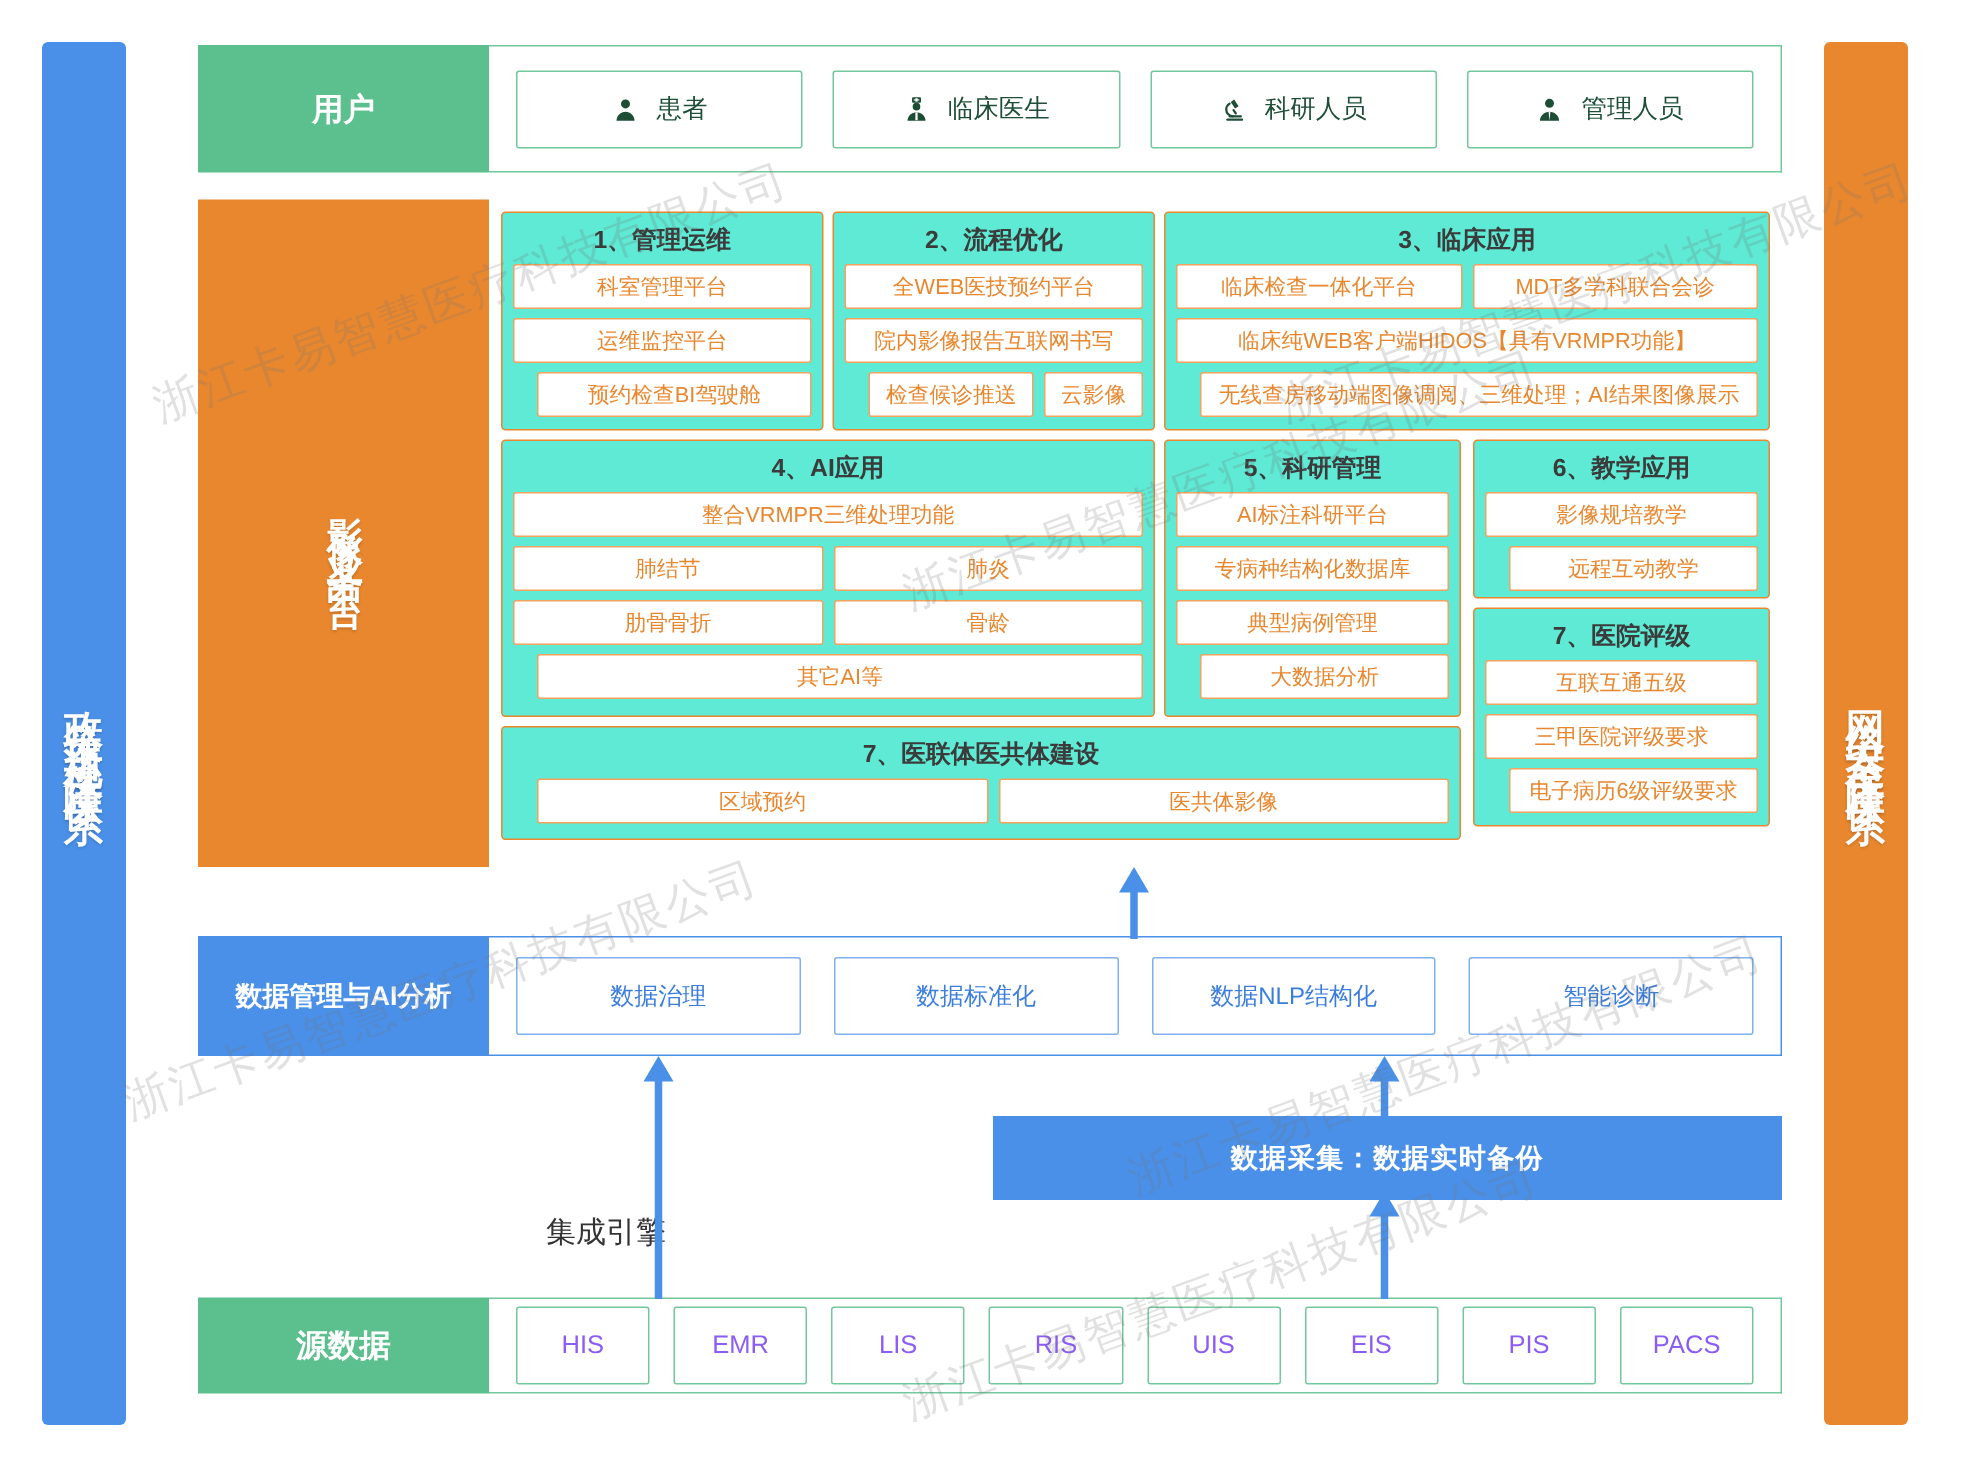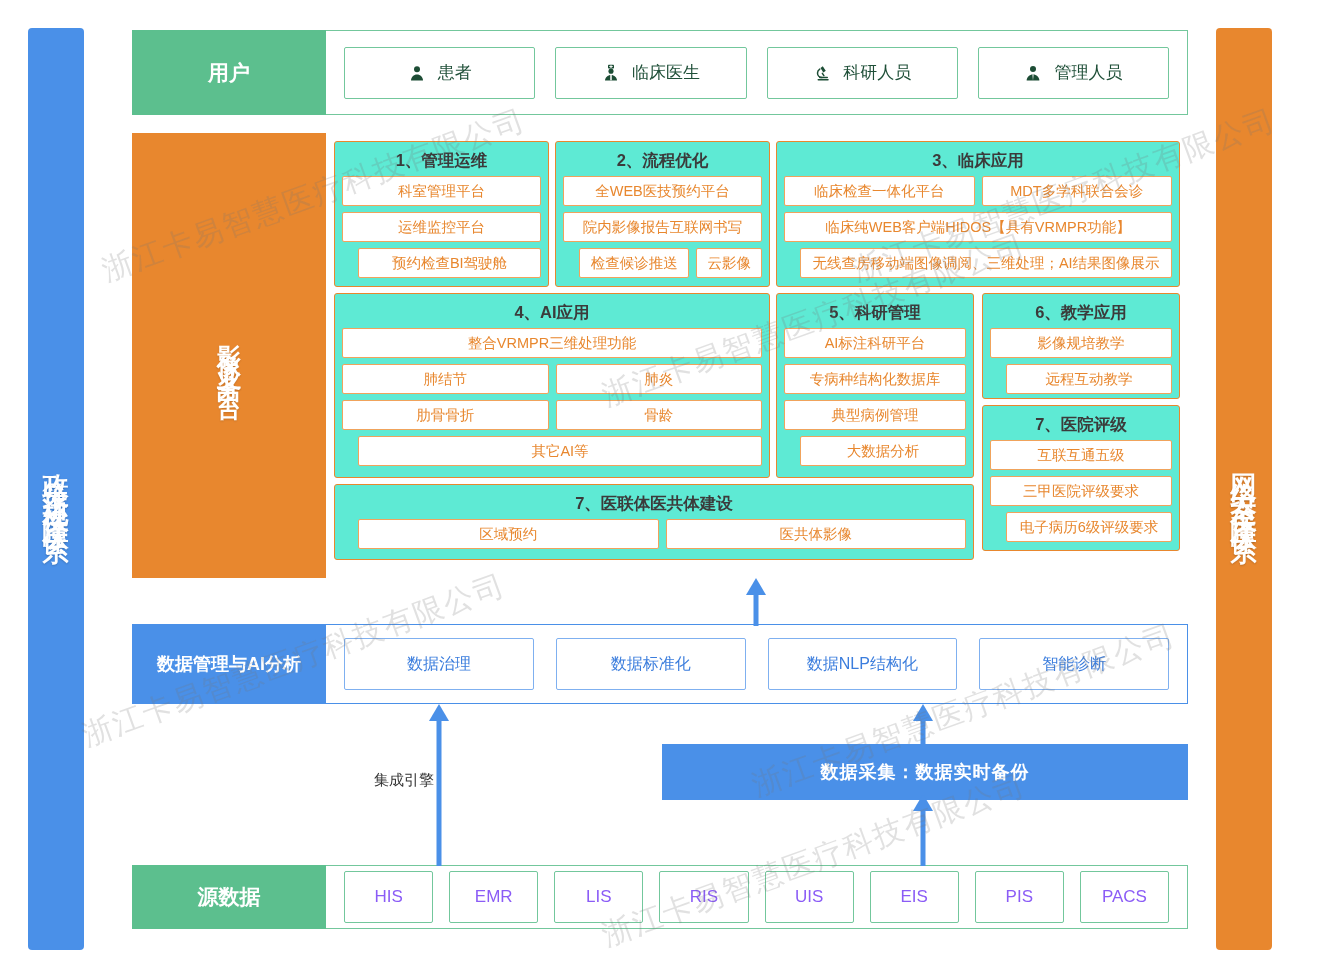--- a/index.html
+++ b/index.html
@@ -141,22 +141,22 @@
   
   .collect-bar{
     position:absolute;left:662px;top:744px;width:526px;height:56px;
     background:#4a90e8;color:#fff;font-weight:bold;font-size:18px;
     display:flex;align-items:center;justify-content:center;
     z-index:3;
     letter-spacing:1px;
   }
 
   .engine-label{
-    position:absolute;left:349px;top:771px;width:110px;
-    text-align:center;font-size:15px;color:#333;z-index:3;
+    position:absolute;left:349px;top:808px;width:110px;
+    text-align:center;font-size:20px;color:#333;z-index:3;
   }
 
   
   .src-row{left:132px;top:865px;width:1056px;height:64px;}
   .src-lbl{width:194px;background:#5cbf8e;font-size:21px;}
   .src-body{
     flex:1;border:1px solid #73c79c;border-left:none;background:#fff;
     display:flex;align-items:center;gap:16px;padding:0 18px;box-sizing:border-box;
   }
   .src-box{

